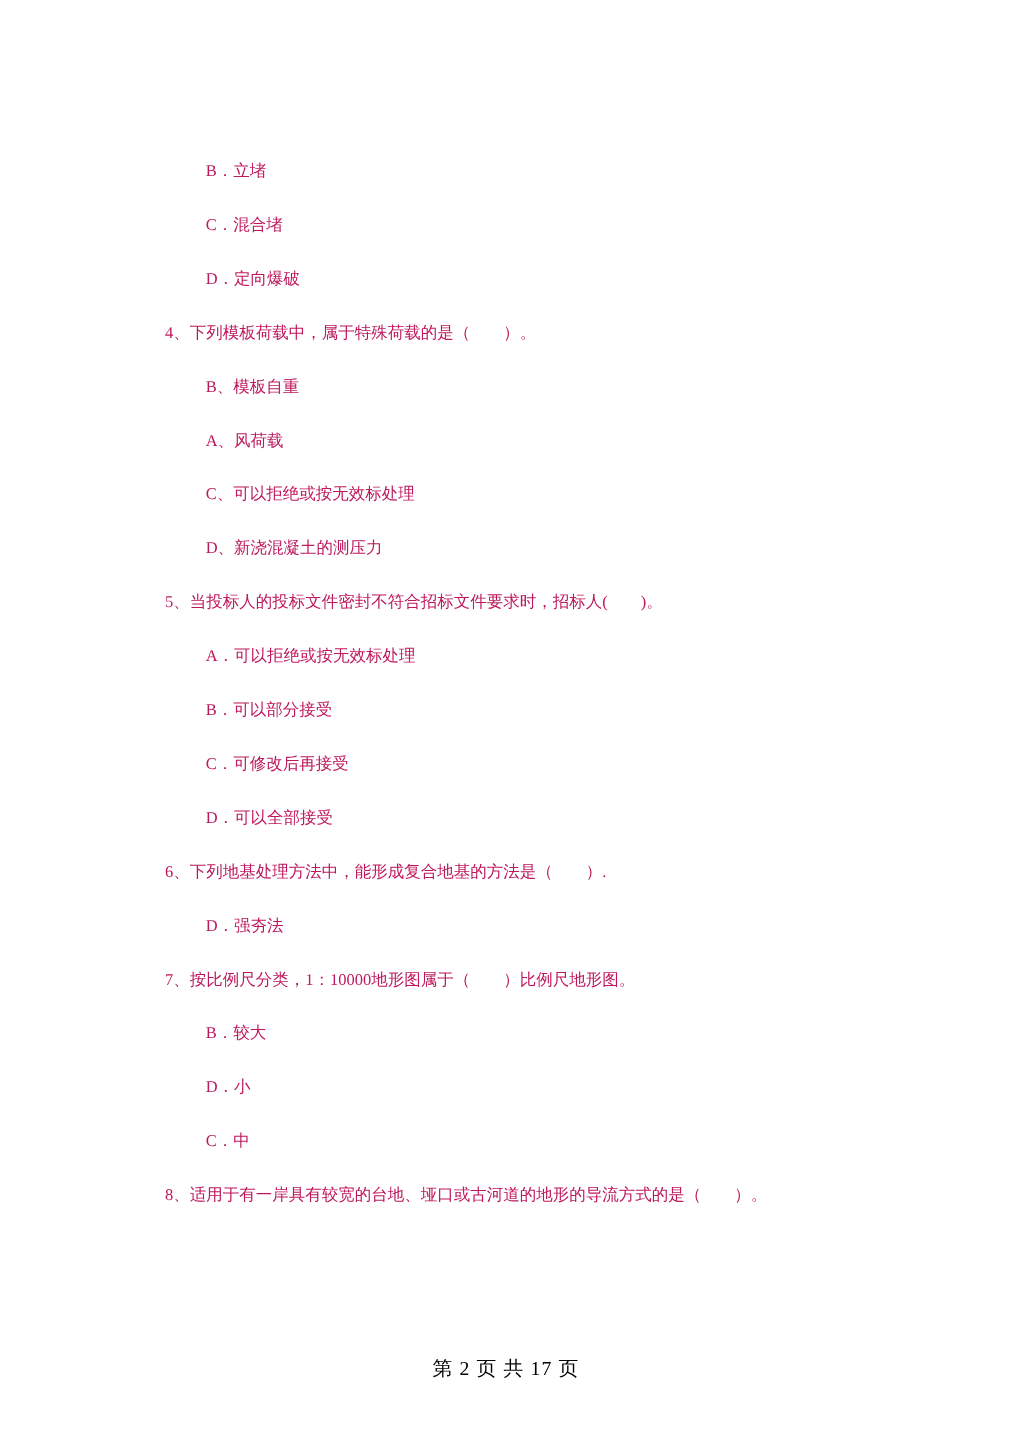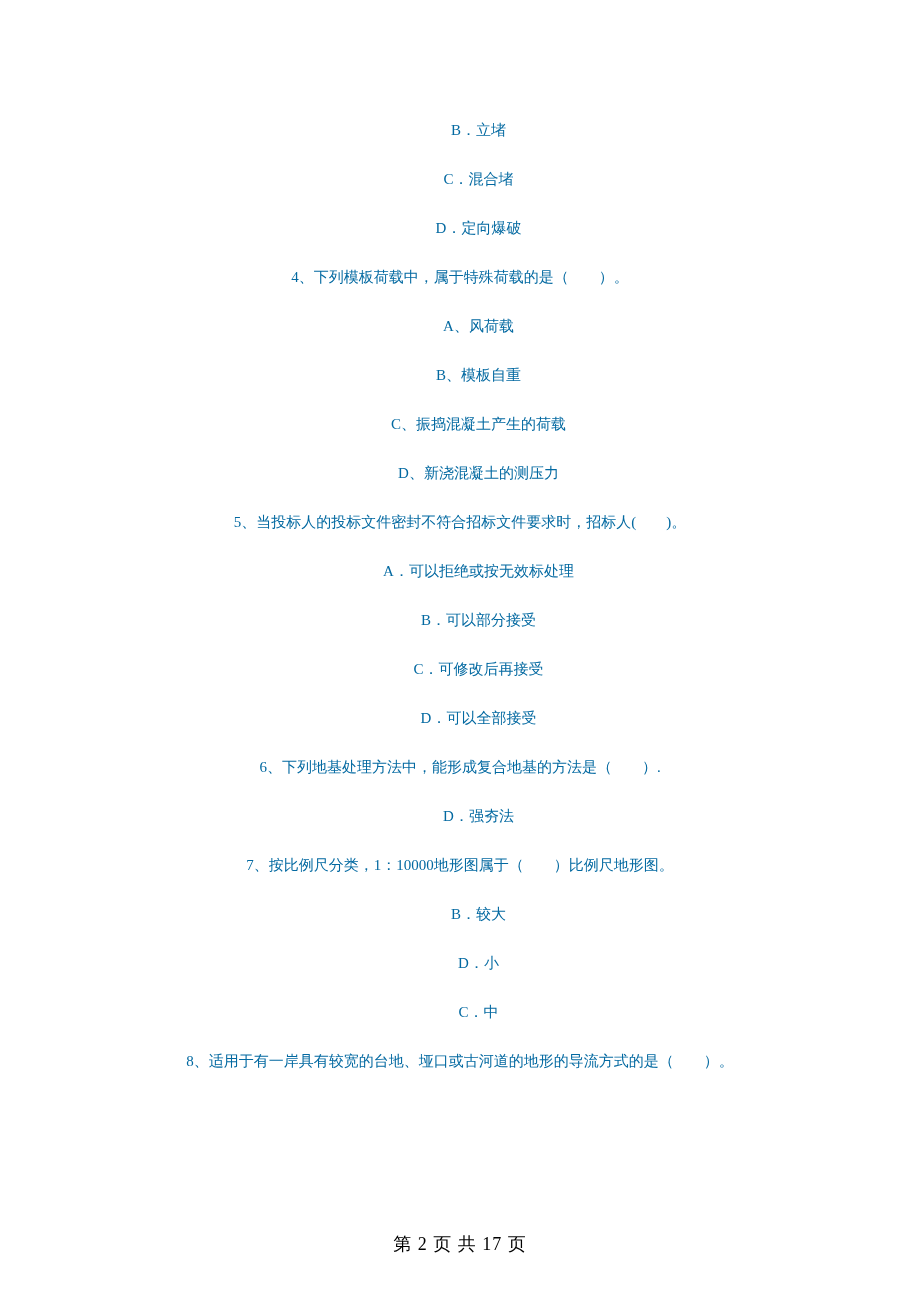--- a/index.html
+++ b/index.html
@@ -6,25 +6,24 @@
       margin: 0;
       padding: 0;
       background: #fff;
       font-family: "SimSun", "宋体", serif;
       width: 920px;
       height: 1302px;
       box-sizing: border-box;
       position: relative;
     }
     .page {
-      padding: 92px 150px 0 150px;
+      padding: 118px 150px 0 150px;
       font-size: 15px;
-      color: #0369a1;
+      color: #be185d;
       line-height: 1.4;
-      text-align: center;
     }
     .opt {
       margin-left: 37px;
       margin-top: 28px;
       margin-bottom: 28px;
     }
     .question {
       margin-top: 28px;
       margin-bottom: 28px;
     }
@@ -42,23 +41,23 @@
 </head>
 <body>
 
 <div class="page">
 
   <div class="opt">B．立堵</div>
   <div class="opt">C．混合堵</div>
   <div class="opt">D．定向爆破</div>
 
   <div class="question">4、下列模板荷载中，属于特殊荷载的是（　　）。</div>
+  <div class="opt">B、模板自重</div>
   <div class="opt">A、风荷载</div>
-  <div class="opt">B、模板自重</div>
-  <div class="opt">C、振捣混凝土产生的荷载</div>
+  <div class="opt">C、可以拒绝或按无效标处理</div>
   <div class="opt">D、新浇混凝土的测压力</div>
 
   <div class="question">5、当投标人的投标文件密封不符合招标文件要求时，招标人(　　)。</div>
   <div class="opt">A．可以拒绝或按无效标处理</div>
   <div class="opt">B．可以部分接受</div>
   <div class="opt">C．可修改后再接受</div>
   <div class="opt">D．可以全部接受</div>
 
   <div class="question">6、下列地基处理方法中，能形成复合地基的方法是（　　）.</div>
   <div class="opt">D．强夯法</div>

